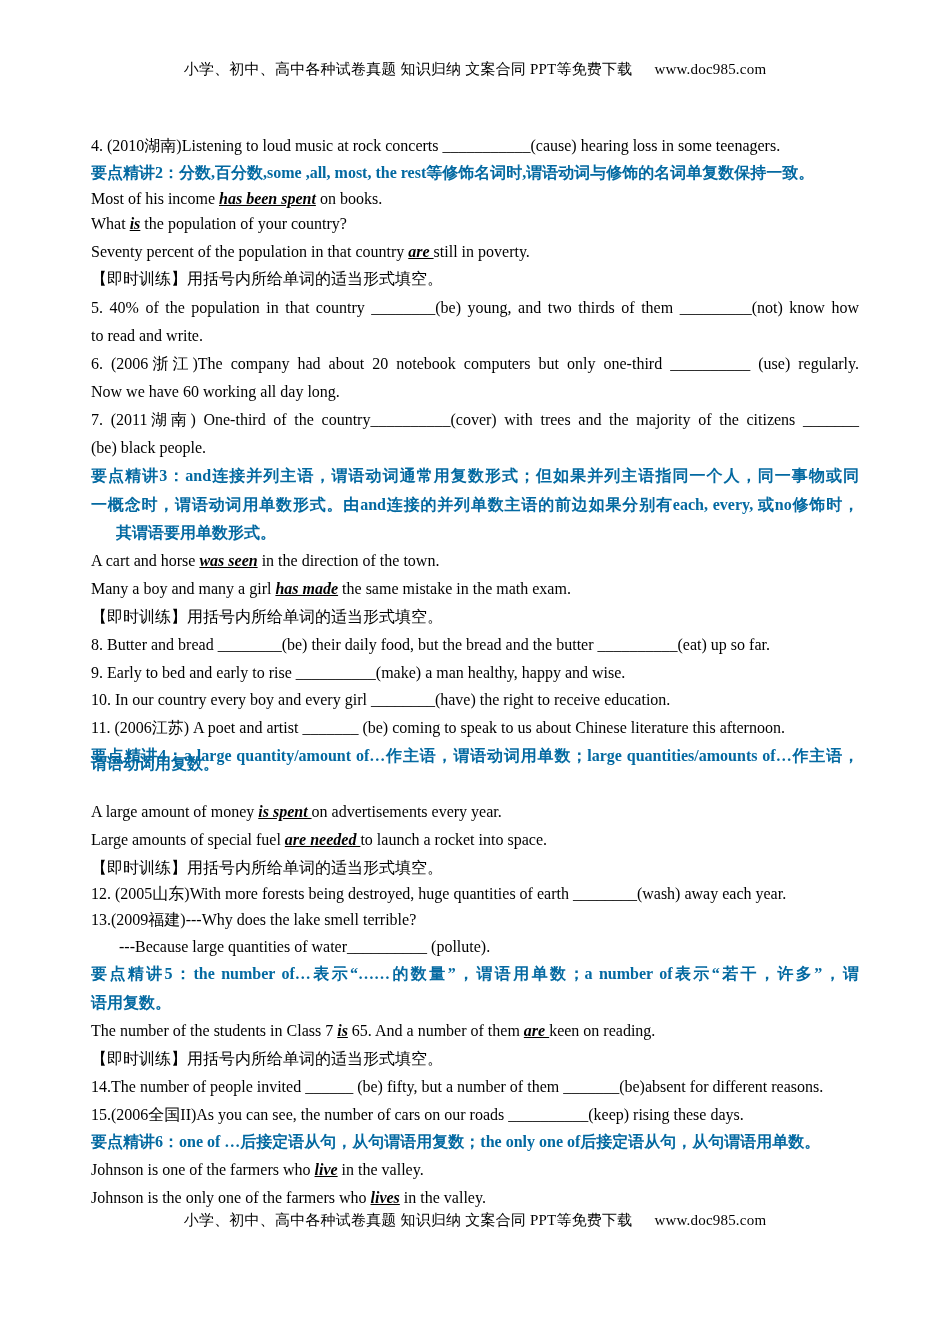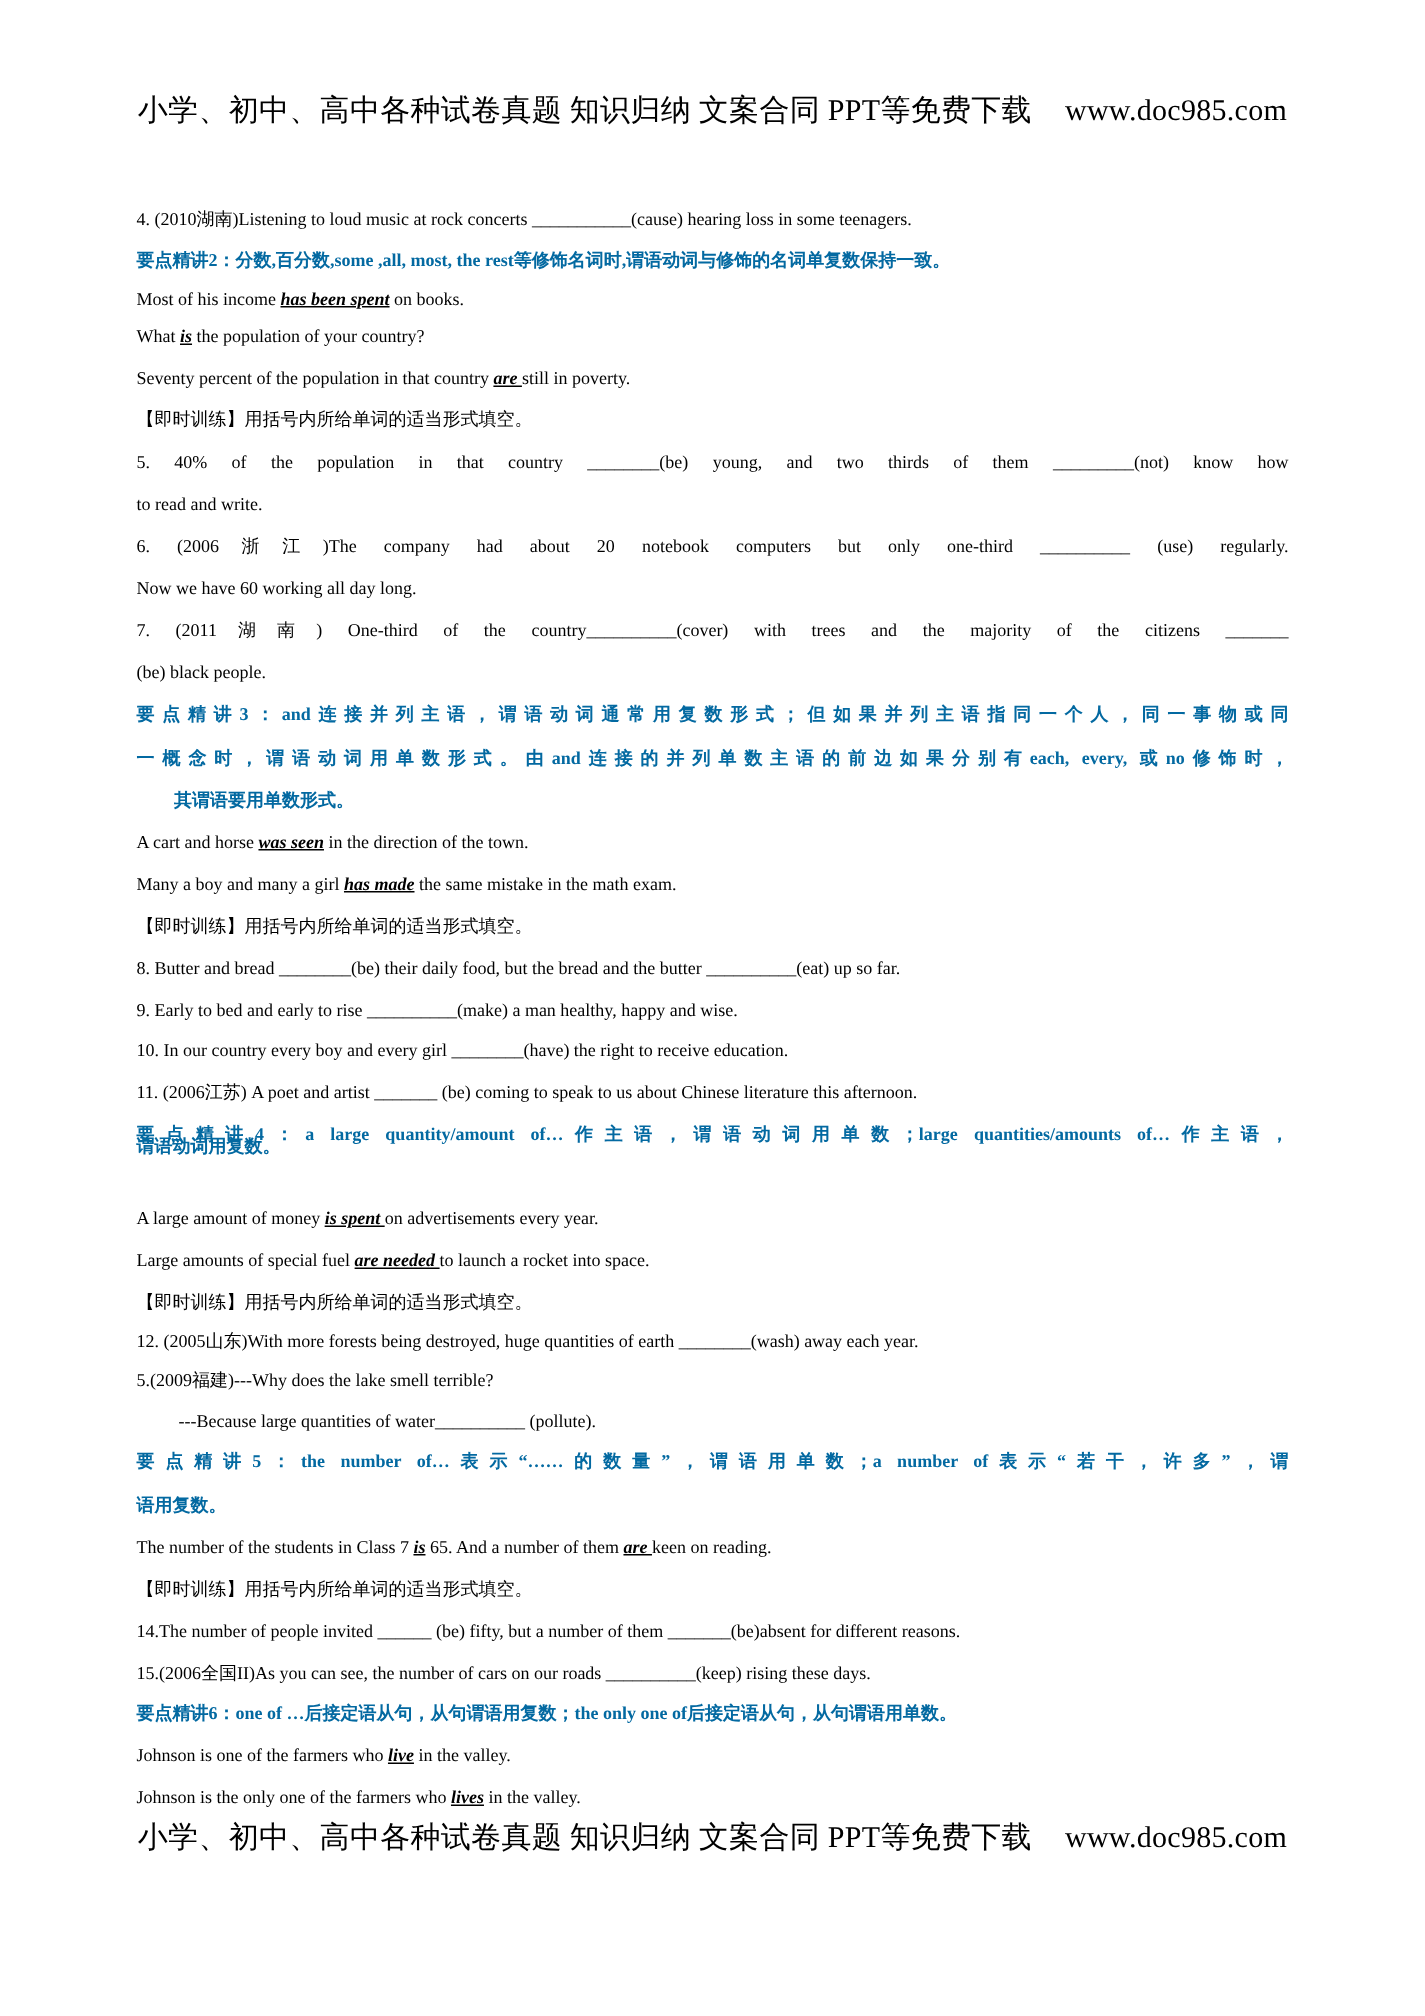--- a/index.html
+++ b/index.html
@@ -1,24 +1,24 @@
 <!DOCTYPE html>
 <html><head>
   <meta charset="utf-8">
   <style>
     html, body { margin: 0; padding: 0; background: #ffffff; }
     body { width: 950px; height: 1344px; position: relative; overflow: hidden;
       font-family: "Liberation Serif", "DejaVu Serif", serif; color: #000; }
     .page-header, .page-footer { position: absolute; left: 0; width: 950px; text-align: center;
-      font-size: 20px; color: #000; letter-spacing: 0.2px; }
+      font-size: 15px; color: #000; letter-spacing: 0.2px; }
     .page-header { top: 60px; }
     .page-footer { top: 1211px; }
     .page-header .url, .page-footer .url { margin-left: 22px; }
     .content { position: absolute; left: 91px; top: 136px; width: 770px; }
-    .line { font-size: 12px; line-height: 20px; white-space: nowrap; position: absolute; left: 0; }
+    .line { font-size: 16px; line-height: 20px; white-space: nowrap; position: absolute; left: 0; }
     .line.justify { white-space: normal; text-align: justify; text-align-last: justify; width: 768px; }
     .key { color: #0369a1; font-weight: bold; }
     .key.indent { left: 25px; }
     .em { font-weight: bold; font-style: italic; text-decoration: underline; }
   </style>
 </head>
 <body>
 
 <div class="page-header">
   <span>小学、初中、高中各种试卷真题  知识归纳  文案合同  PPT等免费下载</span><span class="url">www.doc985.com</span>
@@ -46,21 +46,21 @@
     <div class="line" style="top: 499px;"><span>8. Butter and bread ________(be) their daily food, but the bread and the butter __________(eat) up so far.</span></div>
     <div class="line" style="top: 527px;"><span>9. Early to bed and early to rise __________(make) a man healthy, happy and wise.</span></div>
     <div class="line" style="top: 554px;"><span>10. In our country every boy and every girl ________(have) the right to receive education.</span></div>
     <div class="line" style="top: 582px;"><span>11. (2006江苏) A poet and artist _______ (be) coming to speak to us about Chinese literature this afternoon.</span></div>
     <div class="line key justify" style="top: 610px;"><span>要点精讲4：a large quantity/amount of…作主语，谓语动词用单数；large quantities/amounts of…作主语，</span></div>
     <div class="line key" style="top: 618px;"><span>谓语动词用复数。</span></div>
     <div class="line" style="top: 666px;"><span>A large amount of money </span><span class="em">is spent </span><span>on advertisements every year.</span></div>
     <div class="line" style="top: 694px;"><span>Large amounts of special fuel </span><span class="em">are needed </span><span>to launch a rocket into space.</span></div>
     <div class="line" style="top: 722px;"><span>【即时训练】用括号内所给单词的适当形式填空。</span></div>
     <div class="line" style="top: 748px;"><span>12. (2005山东)With more forests being destroyed, huge quantities of earth ________(wash) away each year.</span></div>
-    <div class="line" style="top: 774px;"><span>5.(2009福建)---Why does the lake smell terrible?</span></div>
+    <div class="line" style="top: 774px;"><span>13.(2009福建)---Why does the lake smell terrible?</span></div>
     <div class="line" style="top: 801px; margin-left: 28px;"><span>---Because large quantities of water__________ (pollute).</span></div>
     <div class="line key justify" style="top: 828px;"><span>要点精讲5：the number of…表示“……的数量”，谓语用单数；a number of表示“若干，许多”，谓</span></div>
     <div class="line key" style="top: 857px;"><span>语用复数。</span></div>
     <div class="line" style="top: 885px;"><span>The number of the students in Class 7 </span><span class="em">is</span><span> 65. And a number of them </span><span class="em">are </span><span>keen on reading.</span></div>
     <div class="line" style="top: 913px;"><span>【即时训练】用括号内所给单词的适当形式填空。</span></div>
     <div class="line" style="top: 941px;"><span>14.The number of people invited ______ (be) fifty, but a number of them _______(be)absent for different reasons.</span></div>
     <div class="line" style="top: 969px;"><span>15.(2006全国II)As you can see, the number of cars on our roads __________(keep) rising these days.</span></div>
     <div class="line key" style="top: 996px;"><span>要点精讲6：one of …后接定语从句，从句谓语用复数；the only one of后接定语从句，从句谓语用单数。</span></div>
     <div class="line" style="top: 1024px;"><span>Johnson is one of the farmers who </span><span class="em">live</span><span> in the valley.</span></div>
     <div class="line" style="top: 1052px;"><span>Johnson is the only one of the farmers who </span><span class="em">lives</span><span> in the valley.</span></div>

